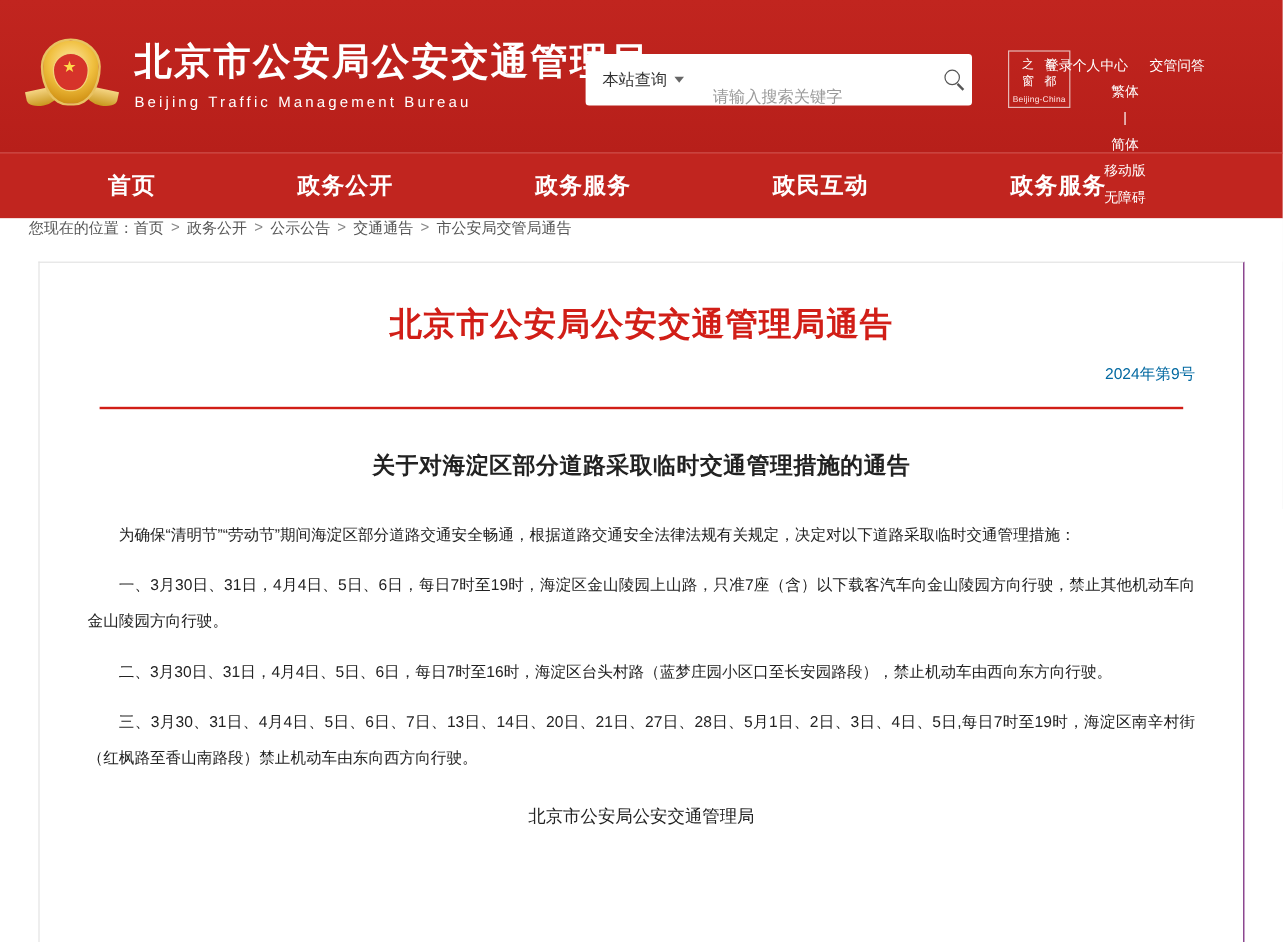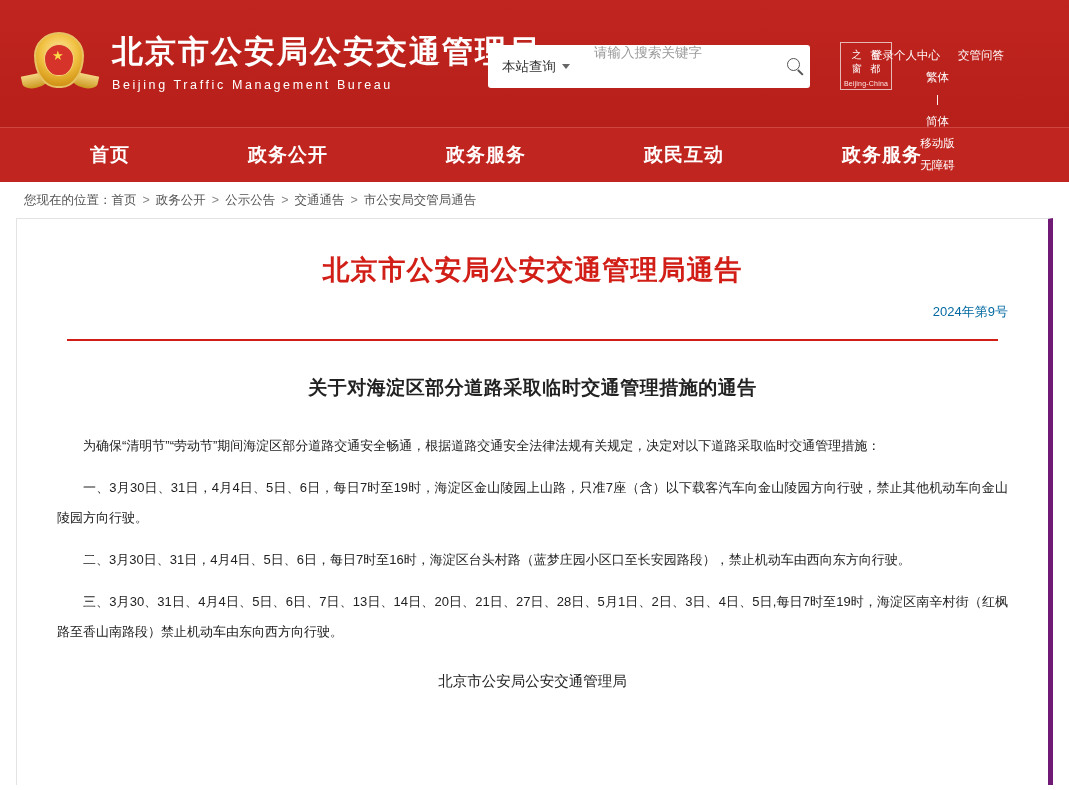--- a/index.html
+++ b/index.html
@@ -81,21 +81,21 @@
   }
 
   
   .search-box {
     position: absolute;
     left: 488px; top: 45px;
     width: 322px; height: 43px;
     background: #ffffff;
     border-radius: 3px;
     display: flex;
-    align-items: flex-start;
+    align-items: flex-end;
   }
   .search-scope {
     display: flex;
     align-items: center;
     font-size: 13.5px;
     color: #333;
     padding: 0 10px 0 14px;
     height: 100%;
     white-space: nowrap;
     cursor: pointer;
@@ -209,34 +209,33 @@
     margin-right: 118px;
     cursor: pointer;
     white-space: nowrap;
   }
   .nav-item:last-child { margin-right: 0; }
 
   
   .breadcrumb {
     height: 36px;
     display: flex;
-    align-items: center;
     padding-left: 24px;
     font-size: 12.5px;
     color: #555;
     background: #ffffff;
   }
   .breadcrumb .sep { margin: 0 6px; color: #888; }
   .breadcrumb a { color: #555; text-decoration: none; cursor: pointer; }
 
   
   .article {
-    margin: 0 16px;
+    margin: 0 32px;
     border-left: 1px solid #e3e3e3;
-    border-right: 5px solid #701a75;
+    border-right: 1px solid #701a75;
     border-top: 1px solid #e3e3e3;
     height: 567px;
     background: #fff;
     padding: 0 40px;
   }
   .art-title {
     text-align: center;
     color: #d11e17;
     font-size: 27px;
     font-weight: bold;

